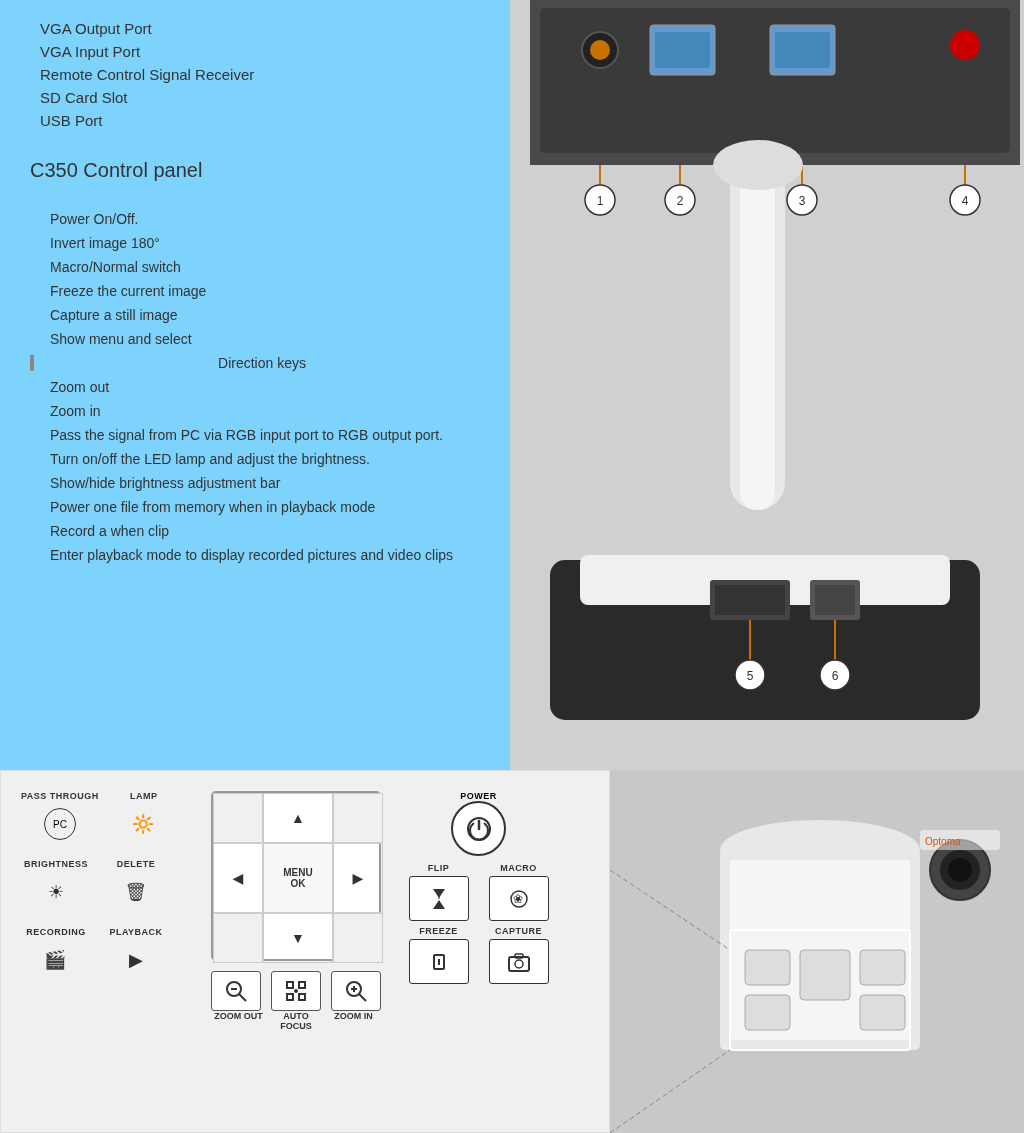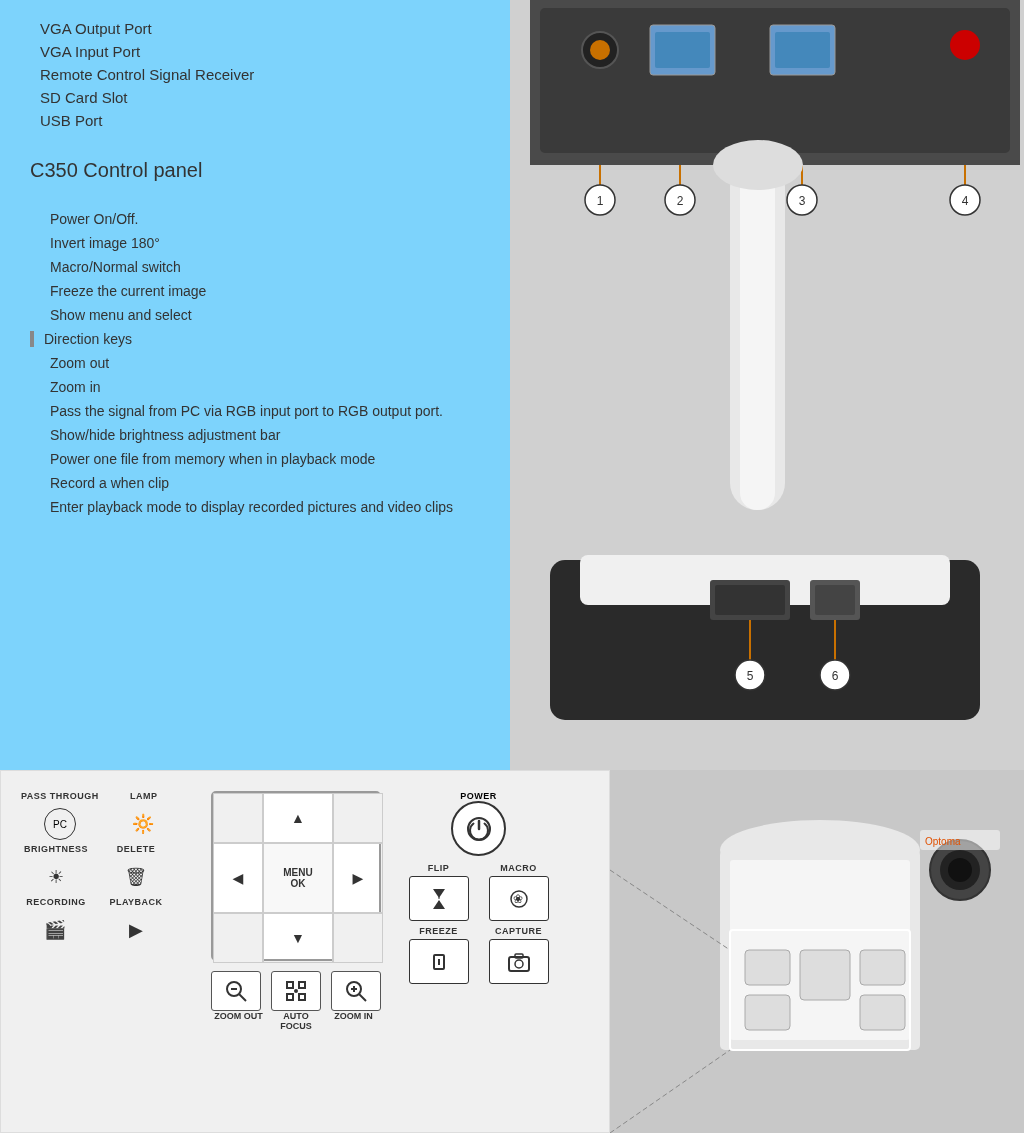--- a/index.html
+++ b/index.html
@@ -48,20 +48,21 @@
       margin-bottom: 8px;
       padding-left: 20px;
     }
 
     .left-panel .direction-keys-item {
       font-size: 14px;
       color: #333;
       margin-bottom: 8px;
       padding-left: 10px;
       border-left: 4px solid #888;
+      text-align: center;
     }
 
     .right-panel {
       flex: 1;
       background: #d0d0d0;
       position: relative;
       overflow: hidden;
     }
 
     
@@ -93,21 +94,21 @@
       display: flex;
       align-items: flex-start;
       gap: 20px;
       height: 100%;
     }
 
     
     .side-controls {
       display: flex;
       flex-direction: column;
-      gap: 0;
+      gap: 15px;
       min-width: 170px;
     }
 
     .control-group-row {
       display: flex;
       gap: 10px;
     }
 
     .control-group {
       display: flex;
@@ -312,25 +313,27 @@
       <div class="port-item">SD Card Slot</div>
       <div class="port-item">USB Port</div>
     </div>
 
     <div class="section-title">C350 Control panel</div>
 
     <div class="control-item">Power On/Off.</div>
     <div class="control-item">Invert image 180°</div>
     <div class="control-item">Macro/Normal switch</div>
     <div class="control-item">Freeze the current image</div>
+    <div class="control-item">Capture a still image</div>
     <div class="control-item">Show menu and select</div>
     <div class="direction-keys-item">Direction keys</div>
     <div class="control-item">Zoom out</div>
     <div class="control-item">Zoom in</div>
     <div class="control-item">Pass the signal from PC via RGB input port to RGB output port.</div>
+    <div class="control-item">Turn on/off the LED lamp and adjust the brightness.</div>
     <div class="control-item">Show/hide brightness adjustment bar</div>
     <div class="control-item">Power one file from memory when in playback mode</div>
     <div class="control-item">Record a when clip</div>
     <div class="control-item">Enter playback mode to display recorded pictures and video clips</div>
   </div>
 
   <div class="right-panel">
     <svg class="device-svg-container" viewBox="0 0 514 770" xmlns="http://www.w3.org/2000/svg">
 
       <rect width="514" height="770" fill="#d0d0d0"></rect>

